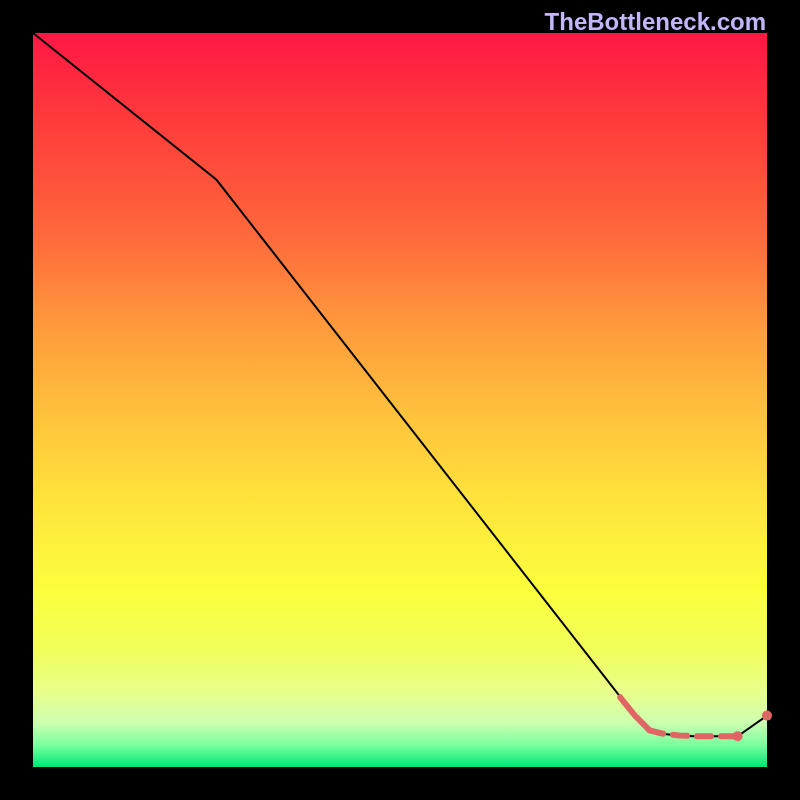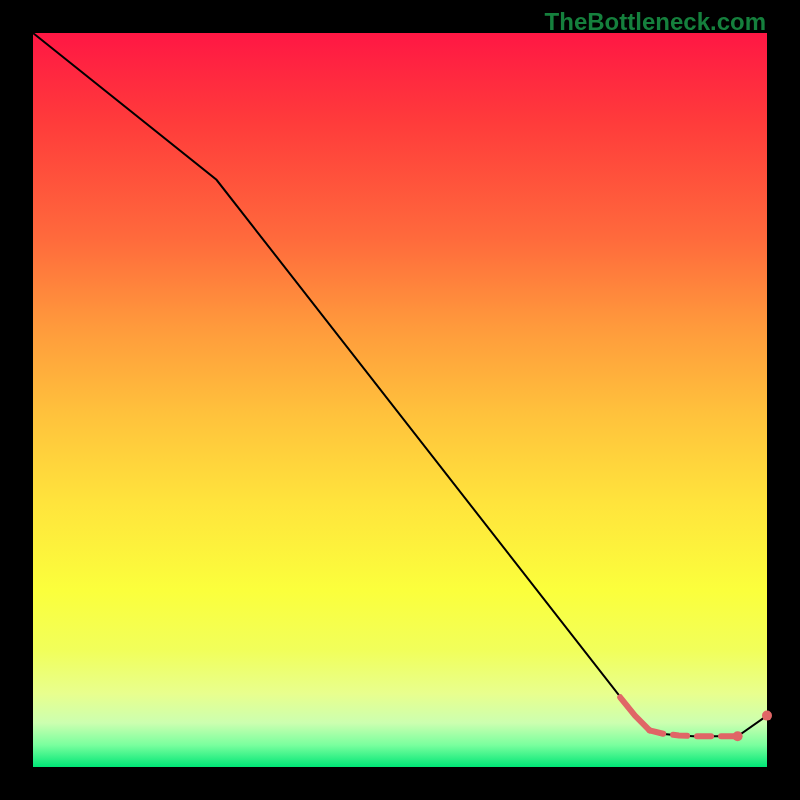--- a/index.html
+++ b/index.html
@@ -33,21 +33,21 @@
       #e8ff8e 90%,
       #ccffb0 94%,
       #7aff9e 97%,
       #00e676 100%
     );
   }
   .watermark {
     position: absolute;
     top: 8px;
     right: 34px;
-    color: #15803d;
+    color: #c4b5fd;
     font-family: Arial, Helvetica, sans-serif;
     font-size: 24px;
     font-weight: bold;
     user-select: none;
   }
   svg.overlay {
     position: absolute;
     left: 33px;
     top: 33px;
     width: 734px;

